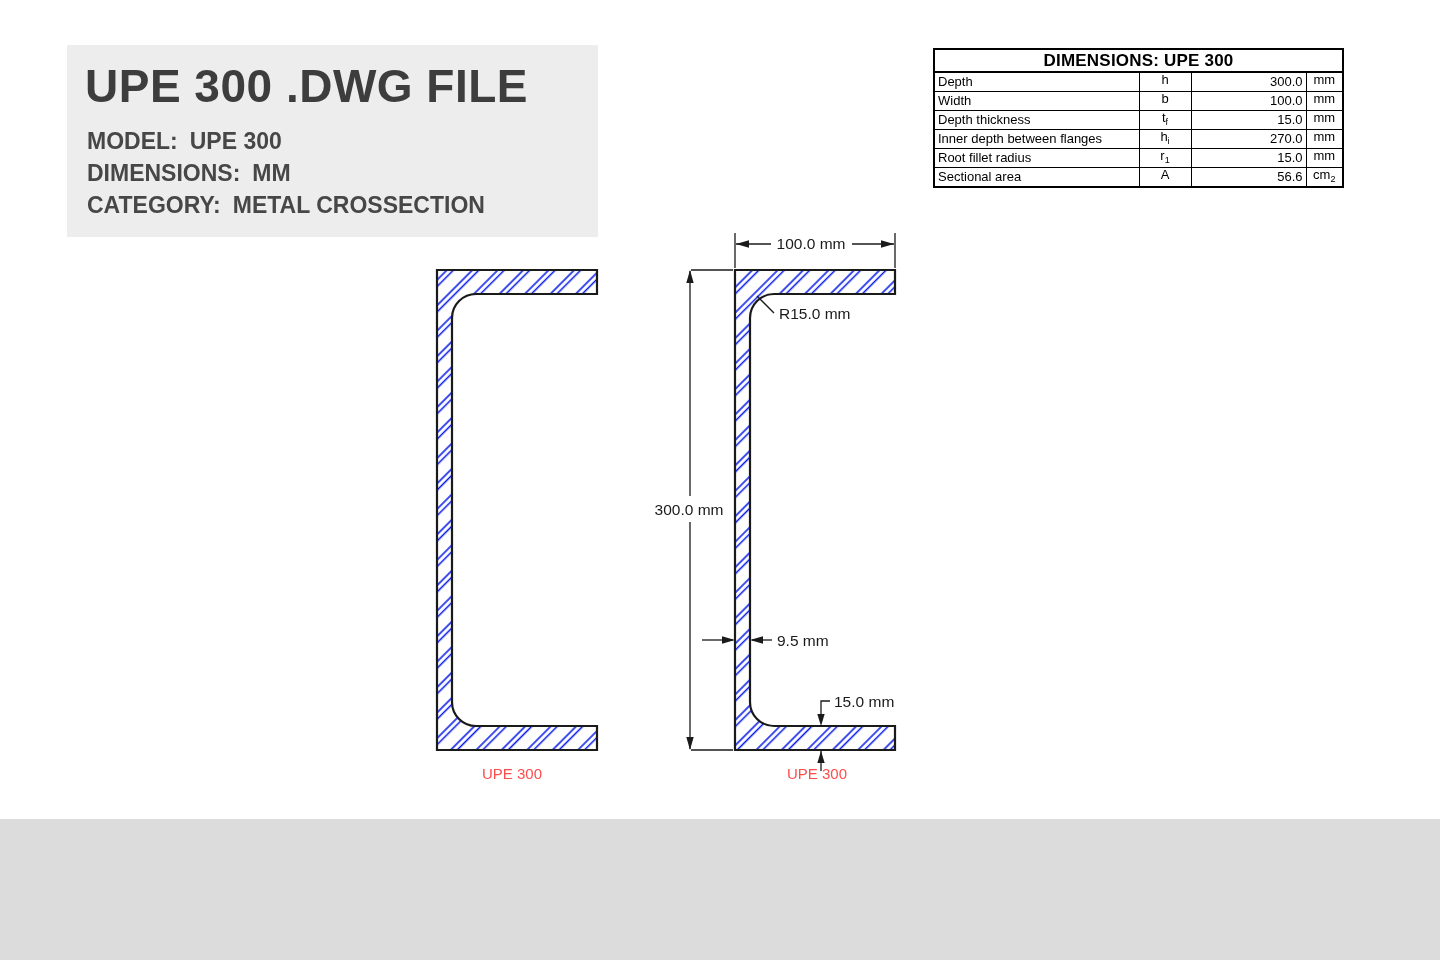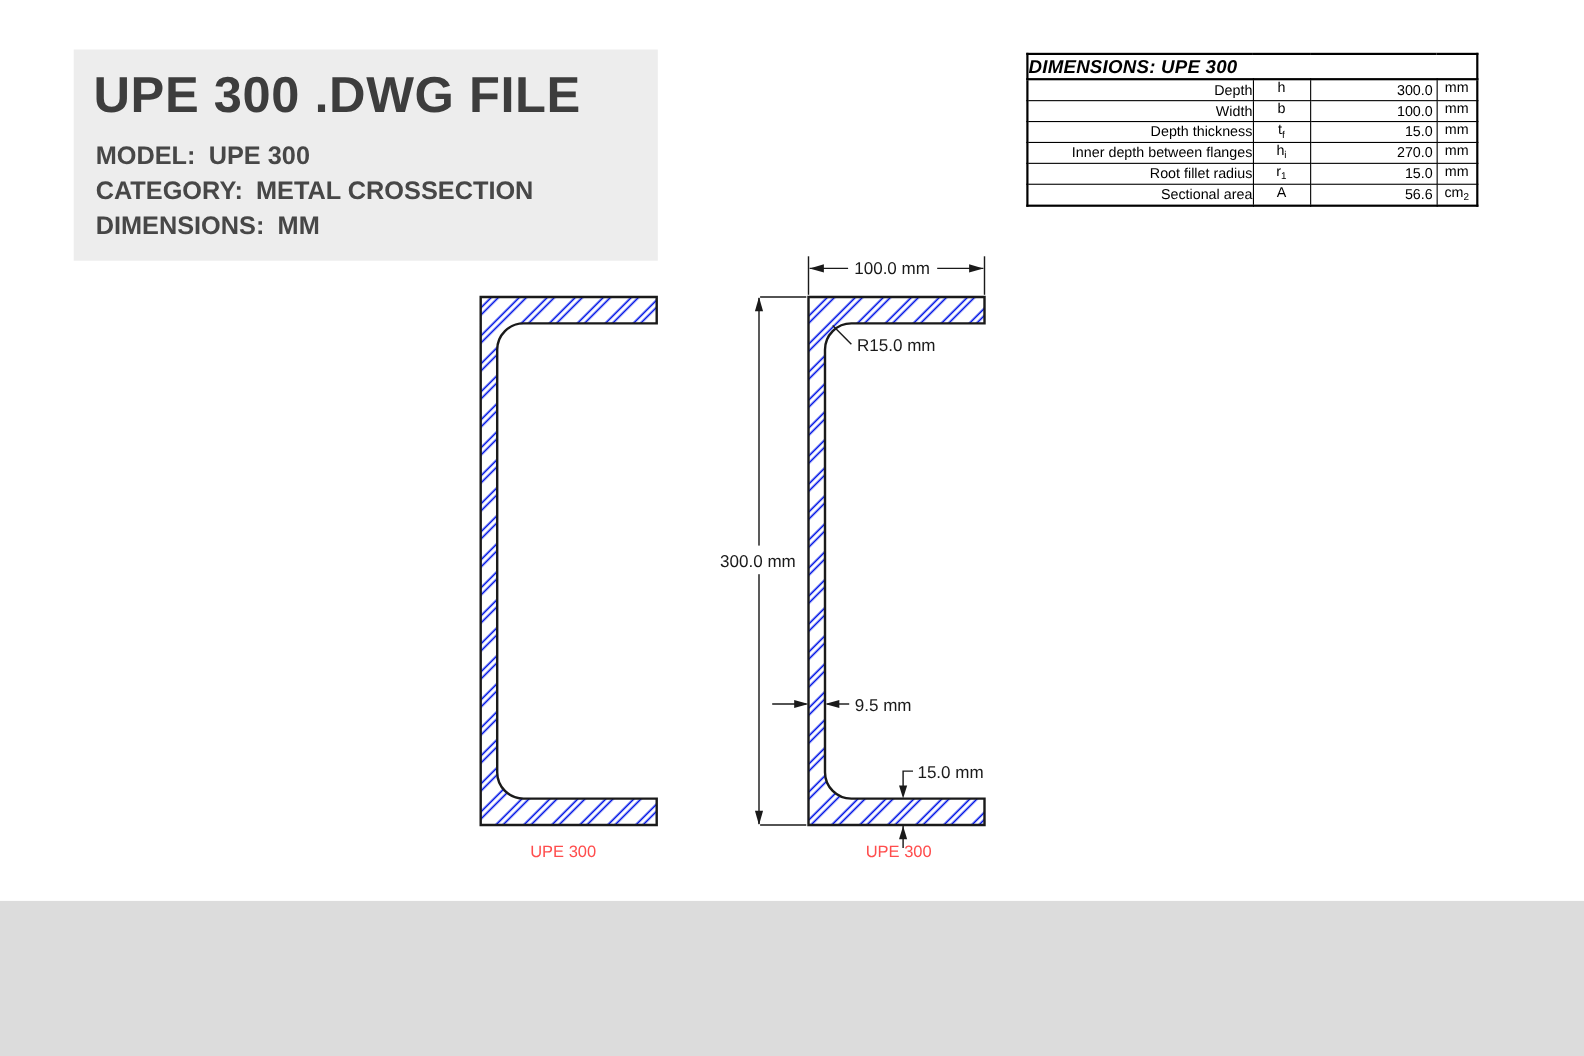--- a/index.html
+++ b/index.html
@@ -23,24 +23,24 @@
   .meta-line .val { margin-left:12px; }
 
   
   .dims-table {
     position:absolute; left:933px; top:48px; width:409px;
     border-collapse:collapse; border:2px solid #000;
     font-size:13px; color:#000; table-layout:fixed;
   }
   .dims-table th {
     border:2px solid #000; font-size:17px; font-weight:700; height:23px;
-    text-align:left; letter-spacing:0.2px;font-style:italic;
+    text-align:center; letter-spacing:0.2px;
   }
   .dims-table td { border:1.5px solid #000; height:18px; line-height:14px; }
-  .dims-table td.c-label { padding-left:3px; text-align:right; }
+  .dims-table td.c-label { padding-left:3px; text-align:left; }
   .dims-table td.c-sym  { text-align:center; }
   .dims-table td.c-val  { text-align:right; padding-right:3px;margin-top:18px; }
   .dims-table td.c-unit { text-align:center; }
   .dims-table sub { font-size:9px; vertical-align:-3px; }
 
   
   .drawing-svg { position:absolute; left:0; top:0; }
   .dim-line { stroke:#1a1a1a; stroke-width:1.3; fill:none; }
   .outline  { stroke:#1a1a1a; stroke-width:2.2; }
   .arrow    { fill:#1a1a1a; stroke:none; }
@@ -60,25 +60,25 @@
 
   <div class="title-card">
     <h1>UPE 300 .DWG FILE</h1>
     <div class="meta-lines">
 
         <div class="meta-line">
           <span class="lbl">MODEL:</span><span class="val">UPE 300</span>
         </div>
 
         <div class="meta-line">
+          <span class="lbl">DIMENSIONS:</span><span class="val">MM</span>
+        </div>
+
+        <div class="meta-line">
           <span class="lbl">CATEGORY:</span><span class="val">METAL CROSSECTION</span>
-        </div>
-
-        <div class="meta-line">
-          <span class="lbl">DIMENSIONS:</span><span class="val">MM</span>
         </div>
       </div>
   </div>
 
   <table class="dims-table">
     <colgroup>
       <col style="width:205px">
         <col style="width:52px">
         <col style="width:115px">
         <col style="width:37px">

